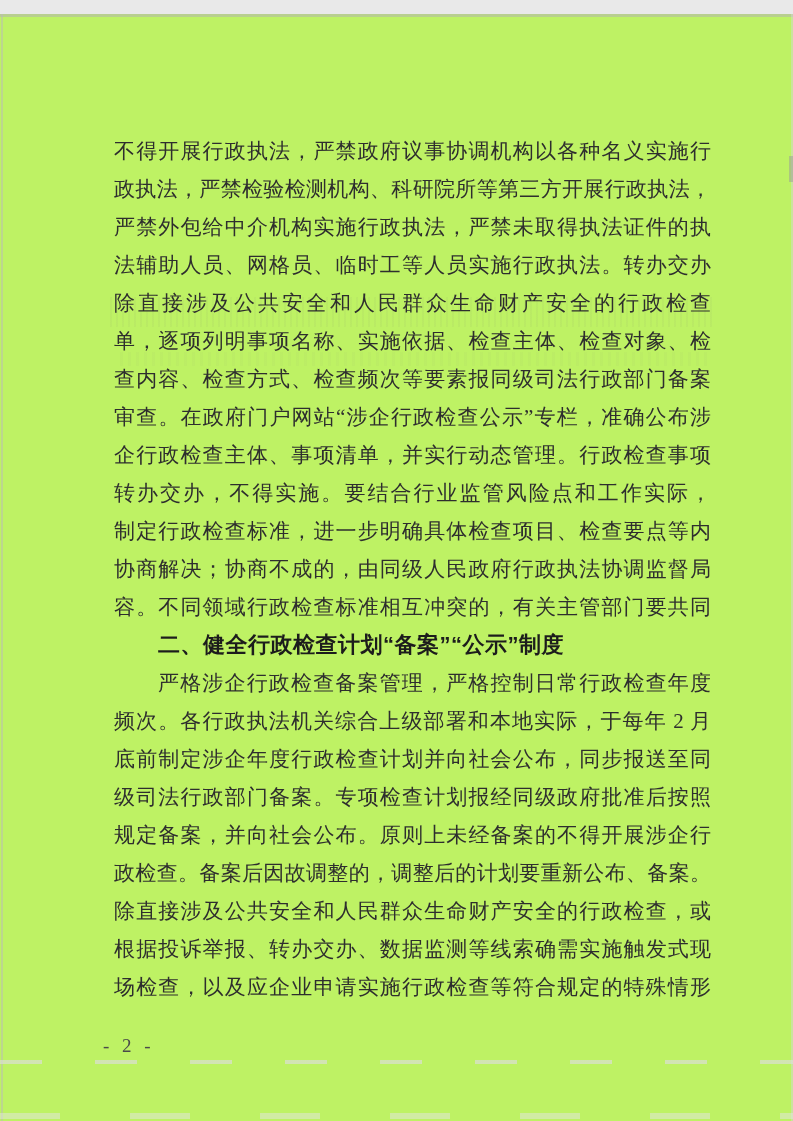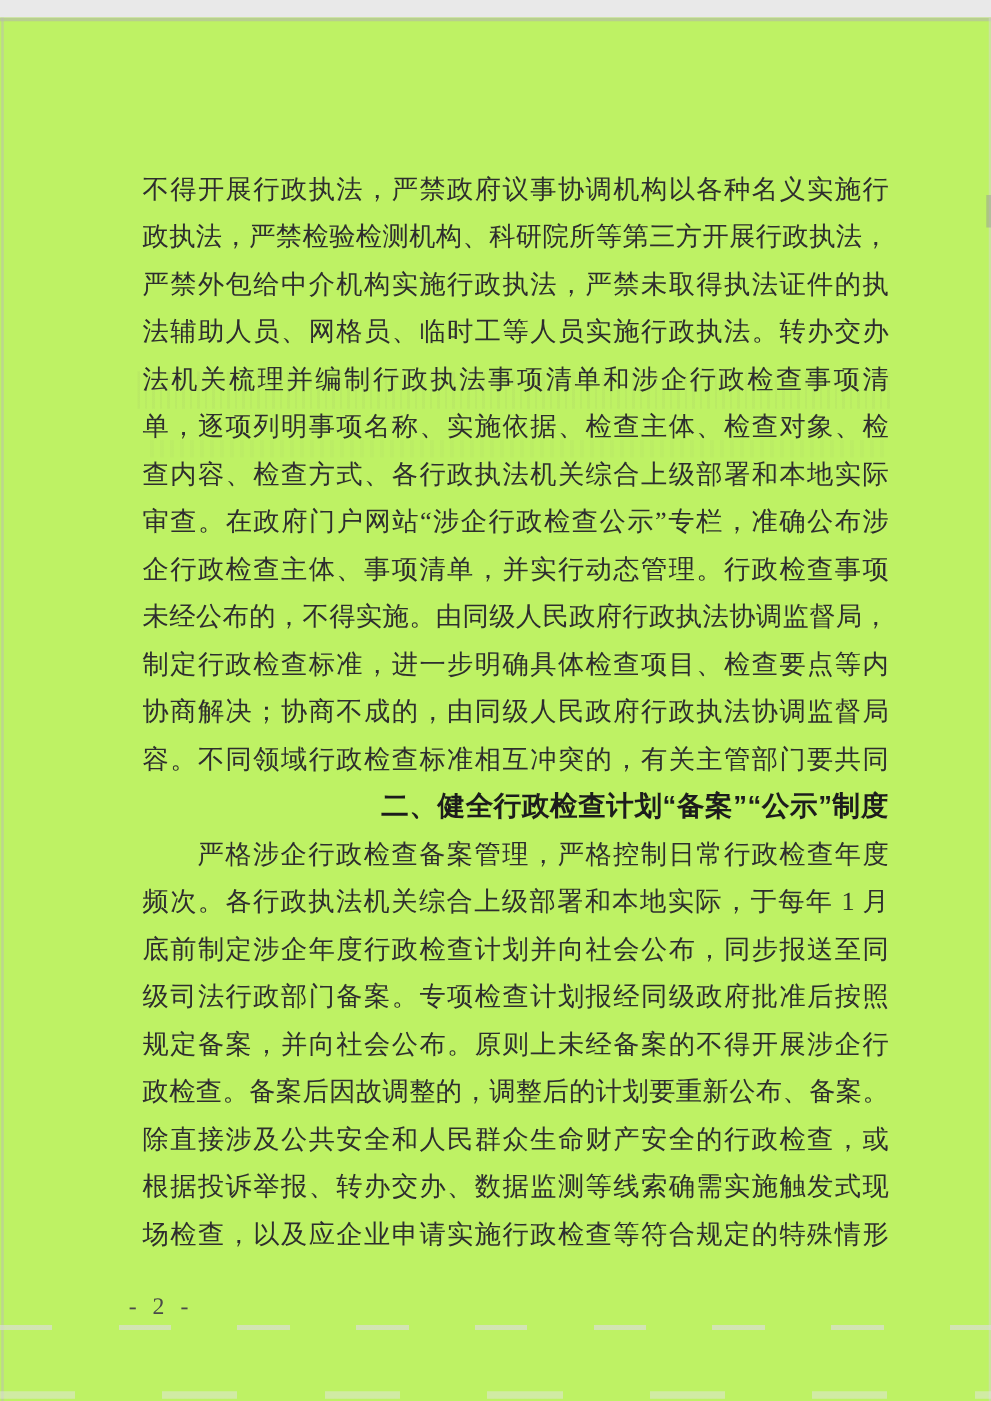--- a/index.html
+++ b/index.html
@@ -84,21 +84,20 @@
   .heading {
     height: 38px;
     line-height: 38px;
     padding-left: 44px;
     font-family: "Liberation Sans", "DejaVu Sans", sans-serif;
     font-weight: bold;
     font-size: 22px;
     letter-spacing: 0.5px;
     color: #1c1c1c;
     white-space: nowrap;
-    text-align: right;
   }
   .footer {
     position: absolute;
     left: 103px;
     top: 1021px;
     font-size: 19px;
     letter-spacing: 4px;
     color: #4a4a4a;
     font-family: "Liberation Serif", "DejaVu Serif", serif;
   }
@@ -116,34 +115,34 @@
   <div class="noise-b"></div>
   <div class="noise-c"></div>
   <div class="noise-d"></div>
 
   <div class="doc">
 
     <div class="line">不得开展行政执法，严禁政府议事协调机构以各种名义实施行</div>
     <div class="line">政执法，严禁检验检测机构、科研院所等第三方开展行政执法，</div>
     <div class="line">严禁外包给中介机构实施行政执法，严禁未取得执法证件的执</div>
     <div class="line">法辅助人员、网格员、临时工等人员实施行政执法。转办交办</div>
-    <div class="line">法机关梳理并编制行政执法事项清单和涉企行政检查事项清</div>
+    <div class="line">除直接涉及公共安全和人民群众生命财产安全的行政检查</div>
     <div class="line">单，逐项列明事项名称、实施依据、检查主体、检查对象、检</div>
-    <div class="line">查内容、检查方式、各行政执法机关综合上级部署和本地实际</div>
+    <div class="line">查内容、检查方式、检查频次等要素报同级司法行政部门备案</div>
     <div class="line">审查。在政府门户网站“涉企行政检查公示”专栏，准确公布涉</div>
     <div class="line">企行政检查主体、事项清单，并实行动态管理。行政检查事项</div>
-    <div class="line">未经公布的，不得实施。由同级人民政府行政执法协调监督局，</div>
+    <div class="line">转办交办，不得实施。要结合行业监管风险点和工作实际，</div>
     <div class="line">制定行政检查标准，进一步明确具体检查项目、检查要点等内</div>
     <div class="line">协商解决；协商不成的，由同级人民政府行政执法协调监督局</div>
     <div class="line">容。不同领域行政检查标准相互冲突的，有关主管部门要共同</div>
 
     <div class="heading">二、健全行政检查计划“备案”“公示”制度</div>
 
     <div class="line indent">严格涉企行政检查备案管理，严格控制日常行政检查年度</div>
-    <div class="line">频次。各行政执法机关综合上级部署和本地实际，于每年 1 月</div>
+    <div class="line">频次。各行政执法机关综合上级部署和本地实际，于每年 2 月</div>
     <div class="line">底前制定涉企年度行政检查计划并向社会公布，同步报送至同</div>
     <div class="line">级司法行政部门备案。专项检查计划报经同级政府批准后按照</div>
     <div class="line">规定备案，并向社会公布。原则上未经备案的不得开展涉企行</div>
     <div class="line">政检查。备案后因故调整的，调整后的计划要重新公布、备案。</div>
     <div class="line">除直接涉及公共安全和人民群众生命财产安全的行政检查，或</div>
     <div class="line">根据投诉举报、转办交办、数据监测等线索确需实施触发式现</div>
     <div class="line">场检查，以及应企业申请实施行政检查等符合规定的特殊情形</div>
 
   </div>
 

